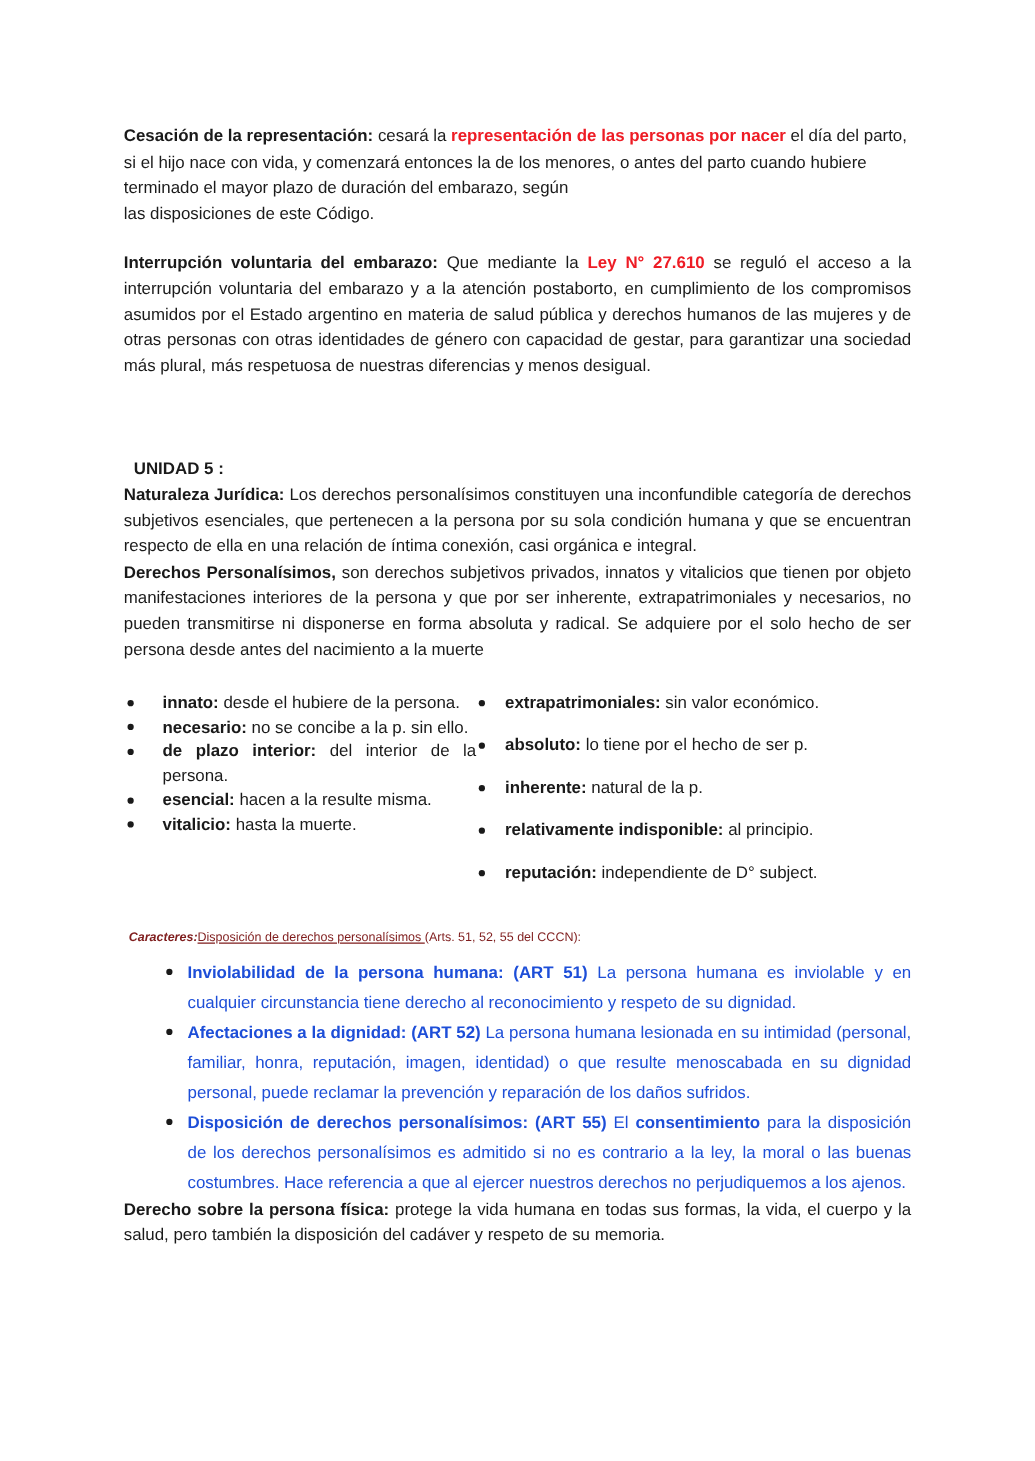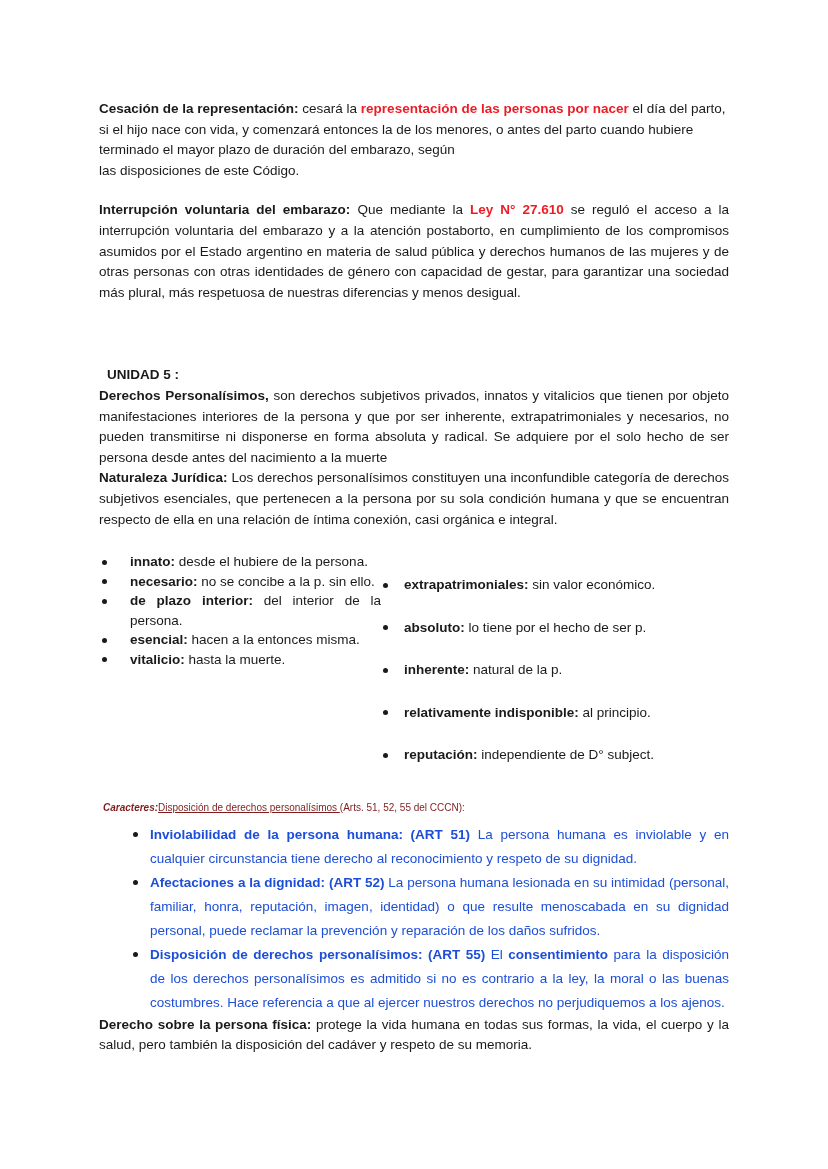--- a/index.html
+++ b/index.html
@@ -86,21 +86,20 @@
     width: 5px;
     height: 5px;
     border-radius: 50%;
     background: #1a1a1a;
   }
   .col-left ul.blist li { margin-bottom: 0px; }
   .col-right ul.blist li {
     margin-bottom: 14.5px;
     text-align: left;
     padding-left: 23px;
-    margin-top: 23px;
   }
   .col-right ul.blist li::before { left: 2px; }
 
   
   .caracteres-line {
     margin: 4px;
     font-size: 10px;
     line-height: 20.6px;
     color: #7f1d1d;
   }
@@ -147,34 +146,34 @@
 
     <p class="para">
       <span class="b">Interrupción voluntaria del embarazo:</span><span> Que mediante la </span><span class="redb">Ley N°  27.610</span><span> se reguló el acceso a la interrupción voluntaria del embarazo y a la atención postaborto, en cumplimiento de los compromisos asumidos por el Estado argentino en materia de salud pública y derechos humanos de las mujeres y de otras personas con otras identidades de género con capacidad de gestar, para garantizar una sociedad más plural, más respetuosa de nuestras diferencias y menos desigual.</span>
     </p>
 
     <div class="gap-unidad"></div>
 
     <p class="unidad-head">UNIDAD 5 :</p>
 
     <p class="para">
+      <span class="b">Naturaleza Jurídica:</span><span> Los derechos personalísimos constituyen una inconfundible categoría de derechos subjetivos esenciales, que pertenecen a la persona por su sola condición humana y que se encuentran respecto de ella en una relación de íntima conexión, casi orgánica e integral.</span>
+    </p>
+
+    <p class="para">
       <span class="b">Derechos Personalísimos,</span><span> son derechos  subjetivos privados, innatos y vitalicios que tienen por objeto manifestaciones interiores de la persona y que por ser inherente, extrapatrimoniales y necesarios, no pueden transmitirse ni disponerse en forma absoluta y radical. Se adquiere por el solo hecho de ser persona desde antes del nacimiento a la muerte</span>
-    </p>
-
-    <p class="para">
-      <span class="b">Naturaleza Jurídica:</span><span> Los derechos personalísimos constituyen una inconfundible categoría de derechos subjetivos esenciales, que pertenecen a la persona por su sola condición humana y que se encuentran respecto de ella en una relación de íntima conexión, casi orgánica e integral.</span>
     </p>
 
     <div class="cols">
       <div class="col-left">
         <ul class="blist">
           <li><span class="b">innato:</span><span> desde el hubiere de la persona.</span></li>
           <li><span class="b">necesario:</span><span> no se concibe a la p. sin ello.</span></li>
           <li><span class="b">de plazo interior:</span><span> del interior de la persona.</span></li>
-          <li><span class="b">esencial:</span><span> hacen a la entonces misma.</span></li>
+          <li><span class="b">esencial:</span><span> hacen a la resulte misma.</span></li>
           <li><span class="b">vitalicio:</span><span> hasta la muerte.</span></li>
         </ul>
       </div>
       <div class="col-right">
         <ul class="blist">
           <li><span class="b">extrapatrimoniales:</span><span> sin valor económico.</span></li>
           <li><span class="b">absoluto:</span><span> lo tiene por el hecho de ser p.</span></li>
           <li><span class="b">inherente:</span><span> natural de la p.</span></li>
           <li><span class="b">relativamente indisponible:</span><span> al principio.</span></li>
           <li><span class="b">reputación:</span><span> independiente de D° subject.</span></li>

